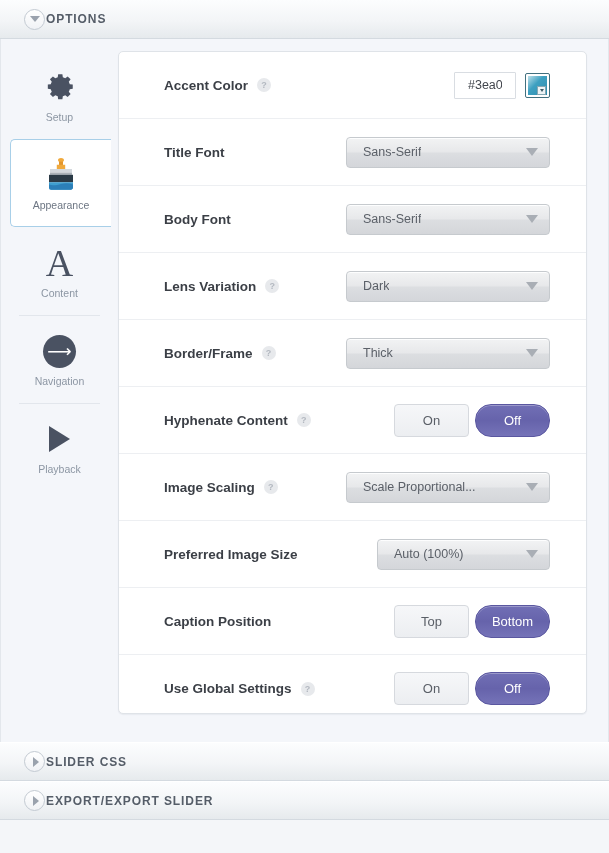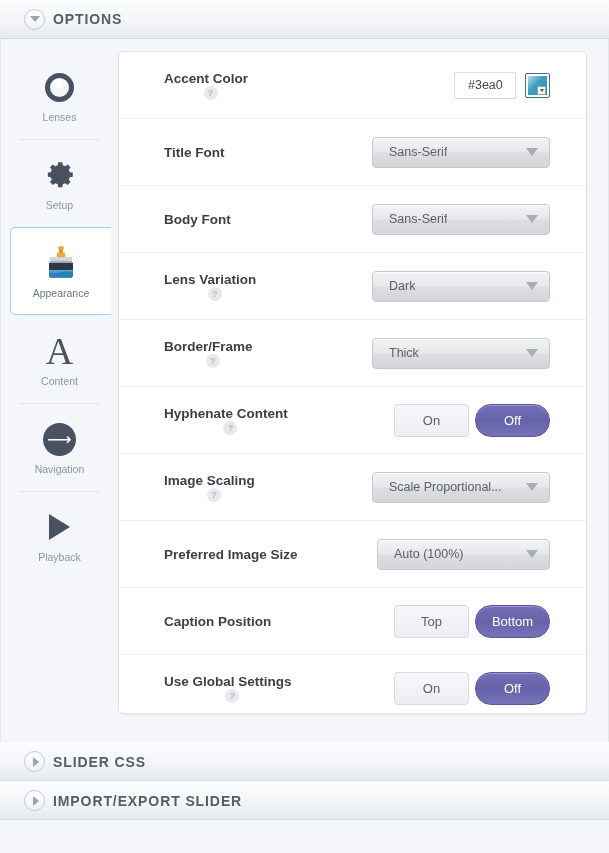--- a/index.html
+++ b/index.html
@@ -17,25 +17,25 @@
     height: 39px;
     background: linear-gradient(to bottom, #fcfdfe 0%, #f3f5f7 55%, #e6eaed 100%);
     border-top: 1px solid #ffffff;
     border-bottom: 1px solid #d4dae0;
     display: flex;
     align-items: center;
     padding-left: 24px;
   }
   .acc-bar.top { border-top: none; }
   .acc-title {
-    font-size: 14px;
+    font-size: 12px;
     letter-spacing: .9px;
     font-weight: bold;
     color: #555d68;
-    margin-left: 8px;
+    margin-left: 1px;
   }
   .circ-btn {
     width: 21px; height: 21px;
     border-radius: 50%;
     border: 1px solid #c3cad2;
     background: linear-gradient(to bottom, #ffffff, #f0f2f5);
     display: flex; align-items: center; justify-content: center;
     flex: none;
   }
   .tri-down {
@@ -186,21 +186,20 @@
     padding: 0 36px 0 45px;
     border-bottom: 1px solid #edeff2;
   }
   .row:last-child { border-bottom: none; }
   .row-label {
     font-size: 13.5px;
     font-weight: bold;
     color: #3b3f46;
     display: flex;
     align-items: center;
-    flex-direction: column;
   }
   .help {
     width: 14px; height: 14px;
     border-radius: 50%;
     background: #e7e9ec;
     color: #b3b8c0;
     font-size: 9px;
     font-weight: bold;
     display: inline-flex;
     align-items: center;
@@ -252,21 +251,21 @@
     width: 0; height: 0;
     border-left: 2.5px solid transparent;
     border-right: 2.5px solid transparent;
     border-top: 3px solid #3d5d68;
   }
 
   
   .sel {
     position: relative;
     height: 31px;
-    width: 178px;
+    width: 204px;
     border: 1px solid #c6cace;
     border-radius: 4px;
     background: linear-gradient(to bottom, #f2f3f4 0%, #e7e8ea 48%, #dcdee1 52%, #d4d6da 100%);
     display: flex;
     align-items: center;
     padding: 0 28px 0 16px;
     box-shadow: inset 0 1px 0 rgba(255,255,255,.85);
   }
   .sel-text {
     font-size: 12.5px;
@@ -318,26 +317,20 @@
     <span class="circ-btn">
       <span class="tri-down"></span>
     </span>
     <span class="acc-title">OPTIONS</span>
   </div>
 
   <div class="opt-body">
 
     <div class="sidebar">
 
-      <div class="side-item">
-        <span class="side-icon">
-          <span class="ic-ring"></span>
-        </span>
-        <span class="side-label">Lenses</span>
-      </div>
 
       <div class="side-item">
         <span class="side-icon">
           <svg width="34" height="34" viewBox="0 0 24 24" fill="#4a5262">
             <path d="M12 8.2a3.8 3.8 0 1 0 0 7.6 3.8 3.8 0 0 0 0-7.6zm0 5.6a1.8 1.8 0 1 1 0-3.6 1.8 1.8 0 0 1 0 3.6z"></path>
             <path d="M21 10.3l-2.1-.3a7 7 0 0 0-.7-1.7l1.3-1.7-2.1-2.1-1.7 1.3a7 7 0 0 0-1.7-.7L13.7 3h-3l-.3 2.1a7 7 0 0 0-1.7.7L7 4.5 4.9 6.6l1.3 1.7a7 7 0 0 0-.7 1.7L3.4 10.3v3l2.1.3c.17.6.4 1.17.7 1.7l-1.3 1.7 2.1 2.1 1.7-1.3c.53.3 1.1.53 1.7.7l.3 2.1h3l.3-2.1c.6-.17 1.17-.4 1.7-.7l1.7 1.3 2.1-2.1-1.3-1.7c.3-.53.53-1.1.7-1.7l2.1-.3v-3z"></path>
           </svg>
         </span>
         <span class="side-label">Setup</span>
       </div>
@@ -514,16 +507,16 @@
     <span class="circ-btn">
       <span class="tri-right"></span>
     </span>
     <span class="acc-title">SLIDER CSS</span>
   </div>
 
   <div class="acc-bar">
     <span class="circ-btn">
       <span class="tri-right"></span>
     </span>
-    <span class="acc-title">IMPORT/EXPORT SLIDER</span>
+    <span class="acc-title">EXPORT/EXPORT SLIDER</span>
   </div>
 
 </div>
 
 </body></html>

